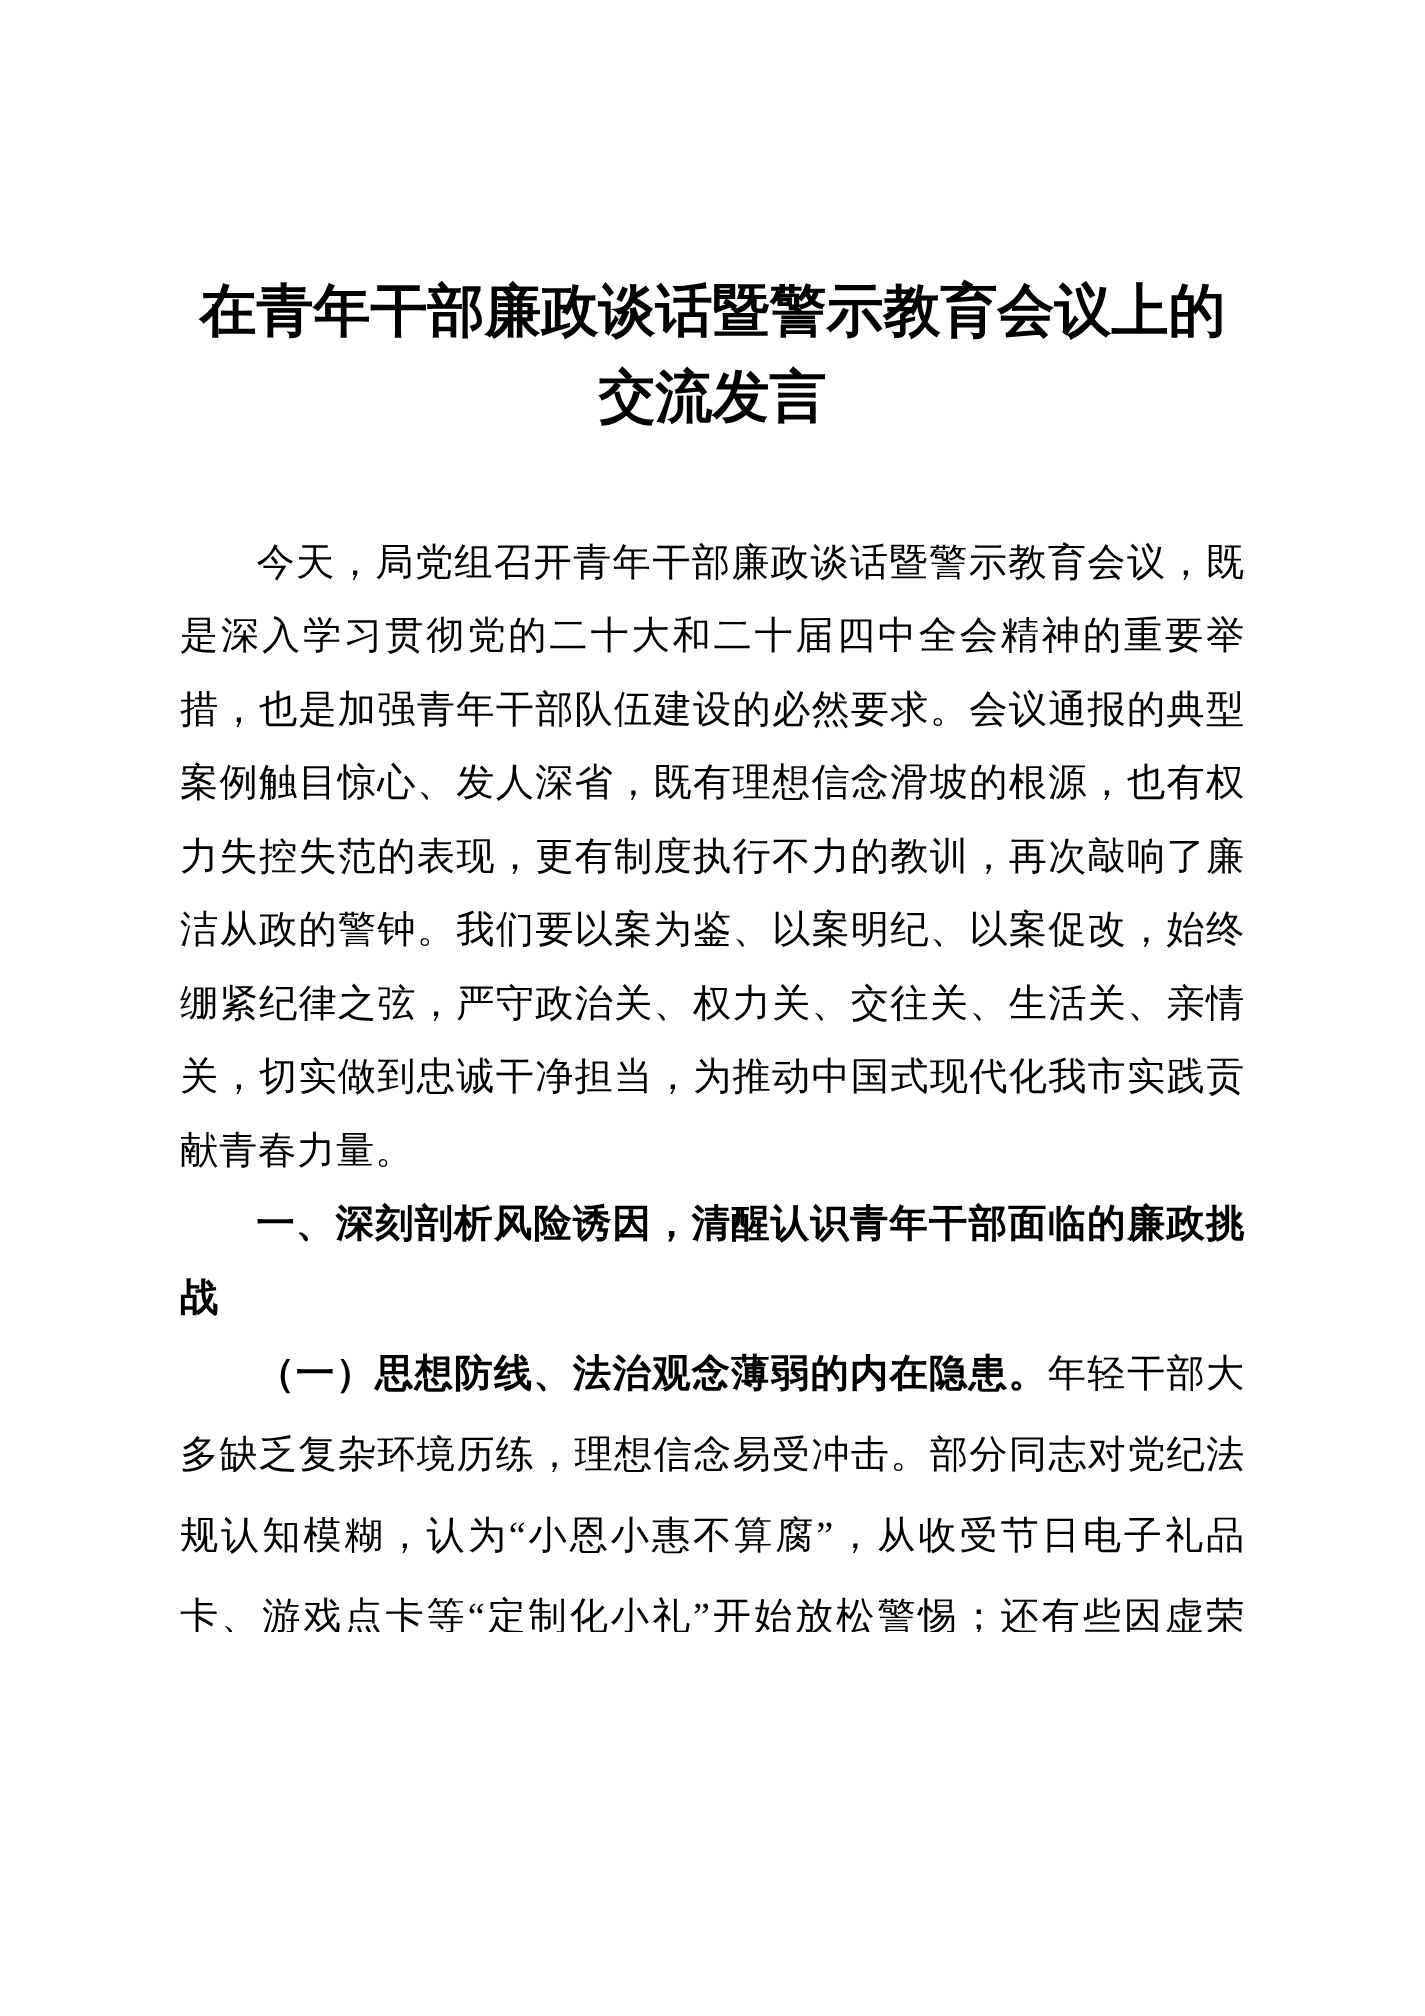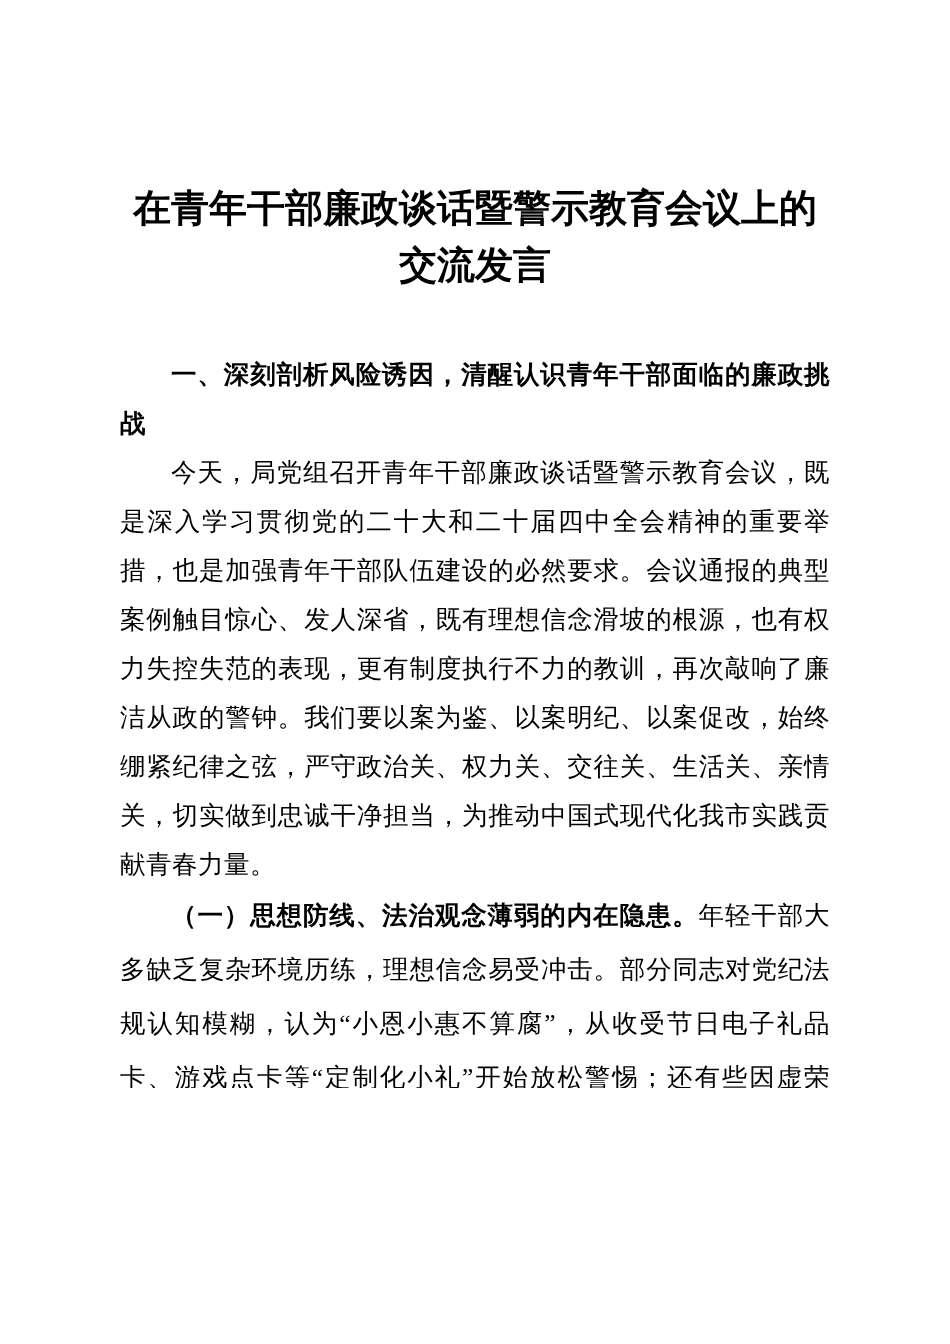--- a/index.html
+++ b/index.html
@@ -53,22 +53,22 @@
     color: #000000;
   }
 </style>
 </head>
 <body>
 
 <div class="page">
 
   <h1 class="doc-title">在青年干部廉政谈话暨警示教育会议上的交流发言</h1>
 
+  <p class="body-para">今天，局党组召开青年干部廉政谈话暨警示教育会议，既是深入学习贯彻党的二十大和二十届四中全会精神的重要举措，也是加强青年干部队伍建设的必然要求。会议通报的典型案例触目惊心、发人深省，既有理想信念滑坡的根源，也有权力失控失范的表现，更有制度执行不力的教训，再次敲响了廉洁从政的警钟。我们要以案为鉴、以案明纪、以案促改，始终绷紧纪律之弦，严守政治关、权力关、交往关、生活关、亲情关，切实做到忠诚干净担当，为推动中国式现代化我市实践贡献青春力量。</p>
+
   <p class="body-para bold">一、深刻剖析风险诱因，清醒认识青年干部面临的廉政挑战</p>
-
-  <p class="body-para">今天，局党组召开青年干部廉政谈话暨警示教育会议，既是深入学习贯彻党的二十大和二十届四中全会精神的重要举措，也是加强青年干部队伍建设的必然要求。会议通报的典型案例触目惊心、发人深省，既有理想信念滑坡的根源，也有权力失控失范的表现，更有制度执行不力的教训，再次敲响了廉洁从政的警钟。我们要以案为鉴、以案明纪、以案促改，始终绷紧纪律之弦，严守政治关、权力关、交往关、生活关、亲情关，切实做到忠诚干净担当，为推动中国式现代化我市实践贡献青春力量。</p>
 
 
   <p class="body-para wide-leading"><span class="bold">（一）思想防线、法治观念薄弱的内在隐患。</span><span>年轻干部大多缺乏复杂环境历练，理想信念易受冲击。部分同志对党纪法规认知模糊，认为“小恩小惠不算腐”，从收受节日电子礼品卡、游戏点卡等“定制化小礼”开始放松警惕；还有些因虚荣心、攀</span></p>
 
   <div class="page-footer">— 1 —</div>
 
 </div>
 
 </body></html>

